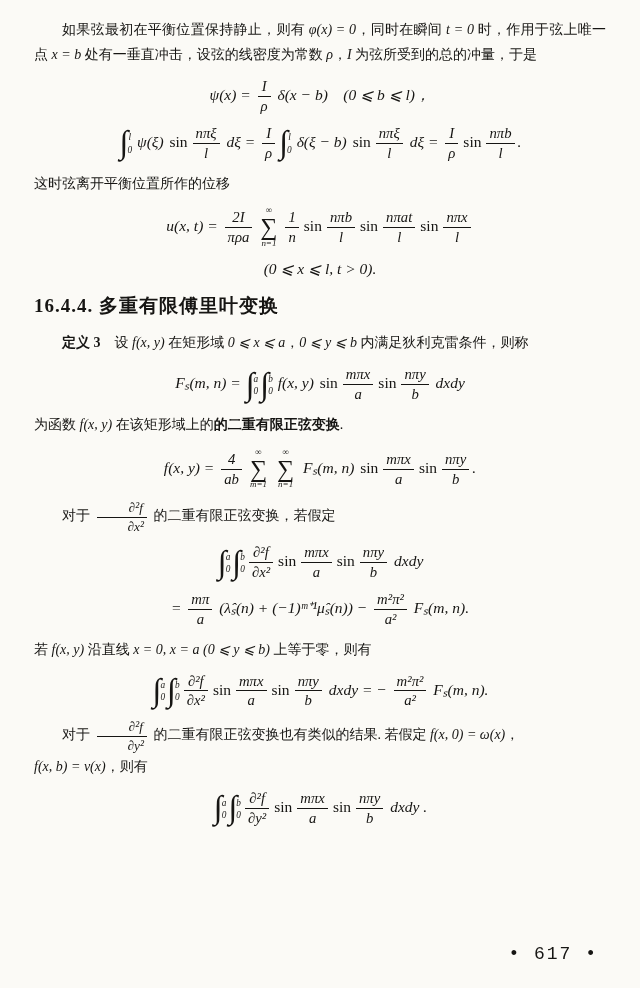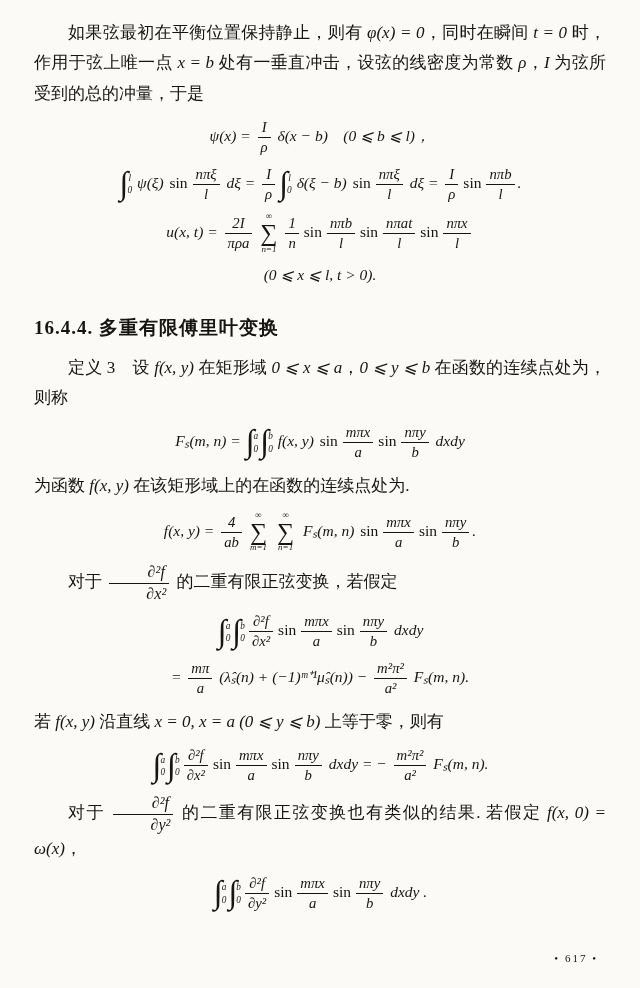--- a/index.html
+++ b/index.html
@@ -9,64 +9,64 @@
     margin:0 auto;
     background:#fbfaf6;
     box-sizing:border-box;
     padding:16px 34px 0 34px;
     overflow:hidden;
     color:#161513;
     font-family:"Liberation Serif", serif;
   }
   .blk{margin:0;}
   .para{
-    font-size:17px;
+    font-size:14px;
     line-height:1.78;
     text-align:justify;
     margin:2px 0;
     font-family:"Liberation Serif", serif;
   }
   .para.indent{text-indent:2em;}
   .formula{
     text-align:center;
     font-size:15.5px;
     margin:10px 0;
     line-height:1.3;
     white-space:nowrap;
   }
   .heading{
     font-size:19px;
     font-weight:bold;
-    margin:30px 0 12px 0;
+    margin:14px 0 12px 0;
     letter-spacing:1px;
   }
   .cjk{font-family:"Liberation Serif", serif;}
-  .cjk.bold{font-weight:normal;}
+  .cjk.bold{font-weight:bold;}
   .mi{font-style:italic;font-family:"Liberation Serif", serif;}
   .fname{font-style:normal;font-family:"Liberation Serif", serif;padding:0 2px;text-align:right;}
   .frac{
     display:inline-block;vertical-align:middle;
     text-align:center;margin:0 3px;font-size:0.95em;
   }
   .frac .num{display:block;padding:0 3px 1px 3px;border-bottom:1.2px solid #161513;line-height:1.15;font-style:italic;}
   .frac .den{display:block;padding:1px 3px 0 3px;line-height:1.15;font-style:italic;}
   .int{display:inline-flex;align-items:center;vertical-align:middle;margin:0 1px;}
   .int .sign{font-size:2.1em;font-style:normal;line-height:0.85;}
   .int .lims{display:inline-flex;flex-direction:column;justify-content:space-between;height:2.5em;font-size:0.6em;font-style:italic;margin-left:-1px;}
   .int .hi{display:block;}
   .int .lo{display:block;}
   .sum{display:inline-flex;flex-direction:column;align-items:center;vertical-align:middle;margin:0 5px;line-height:1;}
   .sum .hi,.sum .lo{font-size:0.58em;font-style:italic;line-height:1.1;}
   .sum .sig{font-size:1.55em;font-style:normal;line-height:0.95;}
   #page-number{
     position:absolute;
     right:42px;bottom:24px;
-    font-size:11px;
+    font-size:18px;
     letter-spacing:2px;
-    font-family:Liberation Serif, serif;
+    font-family:Liberation Mono, monospace;
   }
 </style>
 </head>
 <body>
 
 <div id="page">
   <div id="doc">
       <div class="blk para indent"><span class="cjk">如果弦最初在平衡位置保持静止，则有 </span><span class="mi">φ(x) = 0</span><span class="cjk">，同时在瞬间 </span><span class="mi">t = 0</span><span class="cjk"> 时，作用于弦上唯一点 </span><span class="mi">x = b</span><span class="cjk"> 处有一垂直冲击，设弦的线密度为常数 </span><span class="mi">ρ</span><span class="cjk">，</span><span class="mi">I</span><span class="cjk"> 为弦所受到的总的冲量，于是</span></div>
       <div class="blk formula"><span class="mi">ψ(x) = </span><span class="frac"><span class="num">I</span><span class="den">ρ</span></span><span class="mi"> δ(x − b)　(0 ⩽ b ⩽ l)，</span></div>
       <div class="blk formula"><span class="int">
@@ -75,42 +75,43 @@
             <span class="hi">l</span>
             <span class="lo">0</span>
           </span>
         </span><span class="mi"> ψ(ξ) </span><span class="fname">sin</span><span class="frac"><span class="num">nπξ</span><span class="den">l</span></span><span class="mi"> dξ = </span><span class="frac"><span class="num">I</span><span class="den">ρ</span></span><span class="int">
           <span class="sign">∫</span>
           <span class="lims">
             <span class="hi">l</span>
             <span class="lo">0</span>
           </span>
         </span><span class="mi"> δ(ξ − b) </span><span class="fname">sin</span><span class="frac"><span class="num">nπξ</span><span class="den">l</span></span><span class="mi"> dξ = </span><span class="frac"><span class="num">I</span><span class="den">ρ</span></span><span class="fname">sin</span><span class="frac"><span class="num">nπb</span><span class="den">l</span></span><span class="mi">.</span></div>
+      <div class="blk para"><span class="cjk">这时弦离开平衡位置所作的位移</span></div>
       <div class="blk formula"><span class="mi">u(x, t) = </span><span class="frac"><span class="num">2I</span><span class="den">πρa</span></span><span class="sum">
           <span class="hi">∞</span>
           <span class="sig">∑</span>
           <span class="lo">n=1</span>
         </span><span class="frac"><span class="num">1</span><span class="den">n</span></span><span class="fname">sin</span><span class="frac"><span class="num">nπb</span><span class="den">l</span></span><span class="fname">sin</span><span class="frac"><span class="num">nπat</span><span class="den">l</span></span><span class="fname">sin</span><span class="frac"><span class="num">nπx</span><span class="den">l</span></span></div>
       <div class="blk formula"><span class="mi">(0 ⩽ x ⩽ l,  t &gt; 0).</span></div>
       <div class="blk heading"><span class="cjk">16.4.4. 多重有限傅里叶变换</span></div>
-      <div class="blk para indent"><span class="cjk bold">定义 3</span><span class="cjk">　设 </span><span class="mi">f(x, y)</span><span class="cjk"> 在矩形域 </span><span class="mi">0 ⩽ x ⩽ a</span><span class="cjk">，</span><span class="mi">0 ⩽ y ⩽ b</span><span class="cjk"> 在函数的连续点处为，则称</span></div>
+      <div class="blk para indent"><span class="cjk bold">定义 3</span><span class="cjk">　设 </span><span class="mi">f(x, y)</span><span class="cjk"> 在矩形域 </span><span class="mi">0 ⩽ x ⩽ a</span><span class="cjk">，</span><span class="mi">0 ⩽ y ⩽ b</span><span class="cjk"> 内满足狄利克雷条件，则称</span></div>
       <div class="blk formula"><span class="mi">Fₛ(m, n) = </span><span class="int">
           <span class="sign">∫</span>
           <span class="lims">
             <span class="hi">a</span>
             <span class="lo">0</span>
           </span>
         </span><span class="int">
           <span class="sign">∫</span>
           <span class="lims">
             <span class="hi">b</span>
             <span class="lo">0</span>
           </span>
         </span><span class="mi"> f(x, y) </span><span class="fname">sin</span><span class="frac"><span class="num">mπx</span><span class="den">a</span></span><span class="fname">sin</span><span class="frac"><span class="num">nπy</span><span class="den">b</span></span><span class="mi"> dxdy</span></div>
-      <div class="blk para"><span class="cjk">为函数 </span><span class="mi">f(x, y)</span><span class="cjk"> 在该矩形域上的</span><span class="cjk bold">在函数的连续点处为</span><span class="cjk">.</span></div>
+      <div class="blk para"><span class="cjk">为函数 </span><span class="mi">f(x, y)</span><span class="cjk"> 在该矩形域上的</span><span class="cjk bold">的二重有限正弦变换</span><span class="cjk">.</span></div>
       <div class="blk formula"><span class="mi">f(x, y) = </span><span class="frac"><span class="num">4</span><span class="den">ab</span></span><span class="sum">
           <span class="hi">∞</span>
           <span class="sig">∑</span>
           <span class="lo">m=1</span>
         </span><span class="sum">
           <span class="hi">∞</span>
           <span class="sig">∑</span>
           <span class="lo">n=1</span>
         </span><span class="mi"> Fₛ(m, n) </span><span class="fname">sin</span><span class="frac"><span class="num">mπx</span><span class="den">a</span></span><span class="fname">sin</span><span class="frac"><span class="num">nπy</span><span class="den">b</span></span><span class="mi">.</span></div>
       <div class="blk para indent"><span class="cjk">对于 </span><span class="frac"><span class="num">∂²f</span><span class="den">∂x²</span></span><span class="cjk"> 的二重有限正弦变换，若假定</span></div>
@@ -136,20 +137,21 @@
             <span class="lo">0</span>
           </span>
         </span><span class="int">
           <span class="sign">∫</span>
           <span class="lims">
             <span class="hi">b</span>
             <span class="lo">0</span>
           </span>
         </span><span class="frac"><span class="num">∂²f</span><span class="den">∂x²</span></span><span class="fname">sin</span><span class="frac"><span class="num">mπx</span><span class="den">a</span></span><span class="fname">sin</span><span class="frac"><span class="num">nπy</span><span class="den">b</span></span><span class="mi"> dxdy = − </span><span class="frac"><span class="num">m²π²</span><span class="den">a²</span></span><span class="mi"> Fₛ(m, n).</span></div>
       <div class="blk para indent"><span class="cjk">对于 </span><span class="frac"><span class="num">∂²f</span><span class="den">∂y²</span></span><span class="cjk"> 的二重有限正弦变换也有类似的结果. 若假定 </span><span class="mi">f(x, 0) = ω(x)</span><span class="cjk">，</span></div>
+      <div class="blk para"><span class="mi">f(x, b) = v(x)</span><span class="cjk">，则有</span></div>
       <div class="blk formula"><span class="int">
           <span class="sign">∫</span>
           <span class="lims">
             <span class="hi">a</span>
             <span class="lo">0</span>
           </span>
         </span><span class="int">
           <span class="sign">∫</span>
           <span class="lims">
             <span class="hi">b</span>

